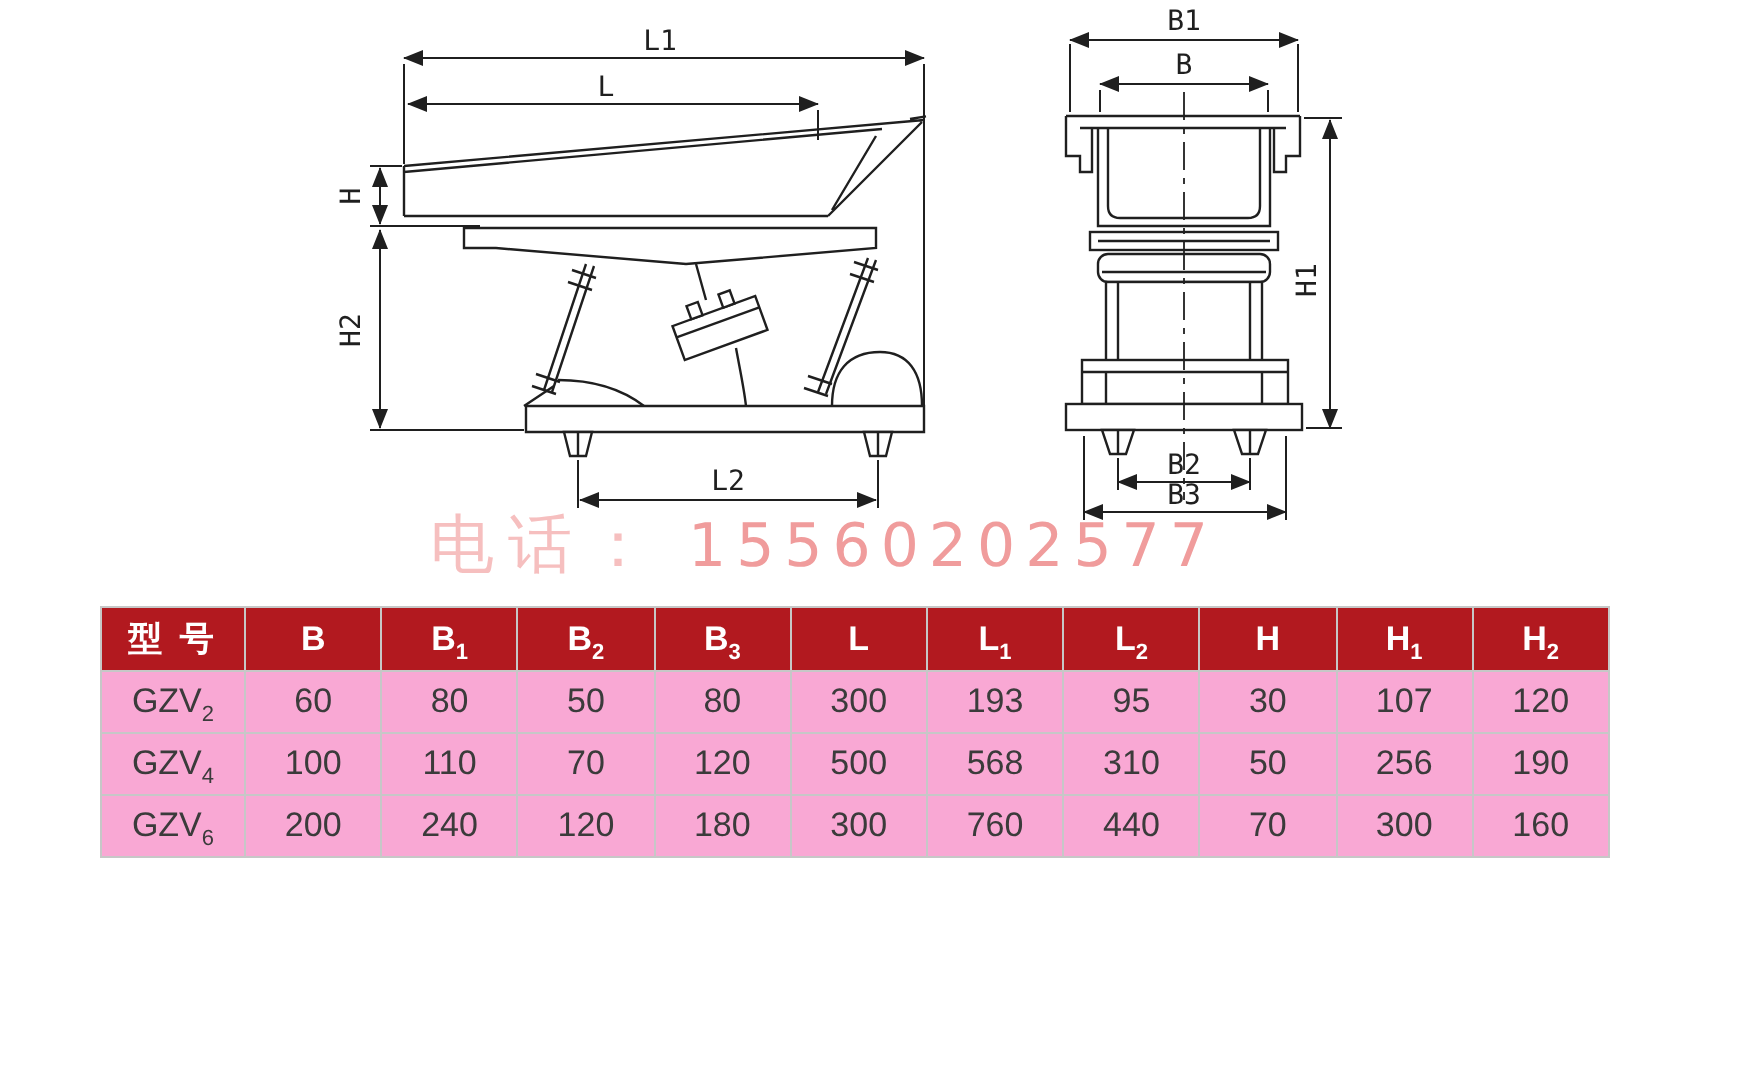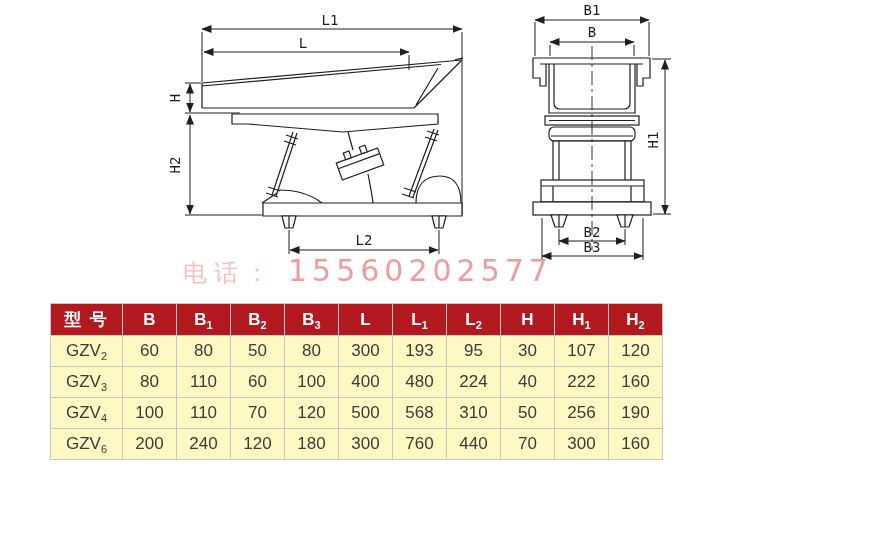--- a/index.html
+++ b/index.html
@@ -6,26 +6,26 @@
   .canvas{position:relative;width:874px;height:533px;background:#fff;overflow:hidden;
           font-family:"Liberation Sans",sans-serif;}
   svg.drawing{position:absolute;left:0;top:0;}
   .ln{stroke:var(--ink,#1f1f1f);fill:none;stroke-width:1.2;}
   .shape{stroke:var(--ink,#1f1f1f);fill:#fff;stroke-width:1.2;}
   .dim{stroke:var(--ink,#1f1f1f);fill:none;stroke-width:1;}
   .cl{stroke:var(--ink,#1f1f1f);fill:none;stroke-width:0.9;stroke-dasharray:14 4 3 4;}
   .dimlabel{font:14px "DejaVu Sans Mono",monospace;fill:#1f1f1f;}
   .watermark{position:absolute;left:183px;top:256px;display:flex;align-items:baseline;gap:12px;
              white-space:nowrap;pointer-events:none;}
-  .wm-prefix{font-size:24px;letter-spacing:7px;color:var(--wm-prefix,#f6bfbf);
-             font-family:"DejaVu Sans",sans-serif;line-height:1;}
+  .wm-prefix{font-size:32px;letter-spacing:7px;color:var(--wm-prefix,#f6bfbf);
+             font-family:"DejaVu Sans",sans-serif;line-height:1;margin-left:32px;}
   .wm-number{font-size:30px;letter-spacing:5px;color:var(--wm-number,#f09c9c);
              font-family:"DejaVu Sans",sans-serif;line-height:1;}
-  table.spec{position:absolute;left:50px;top:303px;width:613px;border-collapse:collapse;
-             table-layout:fixed;background:#fef9c3;}
+  table.spec{position:absolute;left:50px;top:303px;width:755px;border-collapse:collapse;
+             table-layout:fixed;background:#f9a8d4;}
   table.spec th,table.spec td{border:1px solid var(--border,#c7c7c7);text-align:center;
              vertical-align:middle;padding:0;font-size:17px;color:var(--cell-ink,#3b3b3b);}
   table.spec th{height:31px;background:var(--header-bg,#b2191f);color:#fff;font-weight:bold;}
   table.spec td{height:30px;font-weight:normal;}
   table.spec sub{font-size:11px;line-height:0;}
   th.model-h{letter-spacing:2px;}
 </style>
 </head>
 <body>
 
@@ -175,33 +175,20 @@
           <td>50</td>
           <td>80</td>
           <td>300</td>
           <td>193</td>
           <td>95</td>
           <td>30</td>
           <td>107</td>
           <td>120</td>
         </tr>
         <tr>
-          <td><span>GZV</span><sub>3</sub></td>
-          <td>80</td>
-          <td>110</td>
-          <td>60</td>
-          <td>100</td>
-          <td>400</td>
-          <td>480</td>
-          <td>224</td>
-          <td>40</td>
-          <td>222</td>
-          <td>160</td>
-        </tr>
-        <tr>
           <td><span>GZV</span><sub>4</sub></td>
           <td>100</td>
           <td>110</td>
           <td>70</td>
           <td>120</td>
           <td>500</td>
           <td>568</td>
           <td>310</td>
           <td>50</td>
           <td>256</td>

